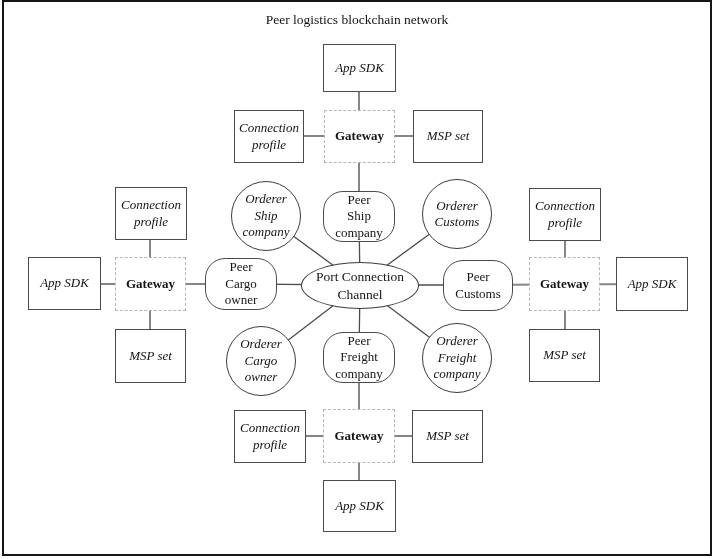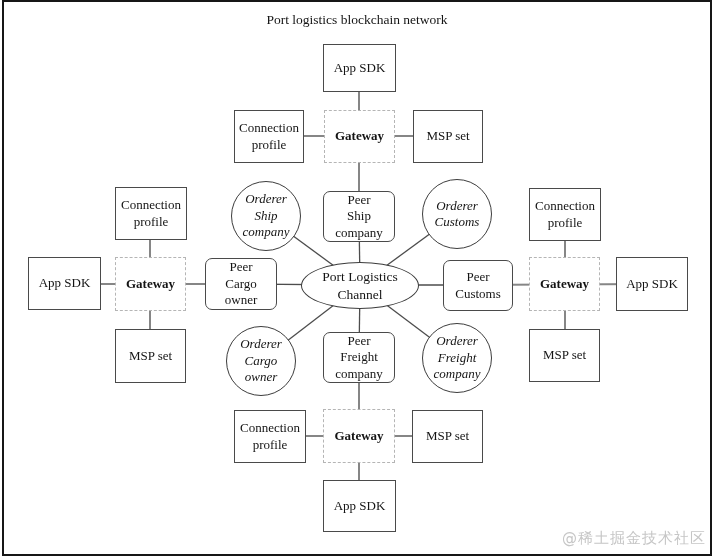--- a/index.html
+++ b/index.html
@@ -16,23 +16,23 @@
     text-align:center; font-size:13.5px; color:#141414;
   }
   svg.wires { position:absolute; left:0; top:0; pointer-events:none; }
   .node {
     position:absolute; box-sizing:border-box;
     display:flex; align-items:center; justify-content:center;
     text-align:center; white-space:pre-line;
     font-size:13px; line-height:1.27; color:#141414;
     background:#ffffff; z-index:2;
   }
-  .solid   { border:1.5px solid #4a4a4a; }
+  .solid   { border:1.5px solid #4a4a4a;font-style:italic; }
   .dashed  { border:1px dashed #b5b5b5;font-weight:bold; }
-  .rounded { border:1.5px solid #4a4a4a; border-radius:7px; }
+  .rounded { border:1.5px solid #4a4a4a; border-radius:20px; }
   .circle  { border:1.3px solid #3d3d3d; border-radius:50%;font-style:italic; }
   .ellipse { border:1.3px solid #3d3d3d; border-radius:50%; font-size:13.5px; }
 
   
   .n-appsdk-top    { left:323px; top:44px;  width:73px; height:48px; }
   .n-conn-top      { left:234px; top:110px; width:70px; height:53px; }
   .n-gw-top        { left:324px; top:110px; width:71px; height:53px; }
   .n-msp-top       { left:413px; top:110px; width:70px; height:53px; }
   .n-peer-ship     { left:323px; top:191px; width:72px; height:51px; }
 
@@ -94,21 +94,21 @@
       <line x1="360" y1="285" x2="241" y2="284"></line>
       <line x1="360" y1="285" x2="478" y2="285"></line>
       <line x1="360" y1="285" x2="359" y2="357"></line>
       <line x1="360" y1="285" x2="266" y2="216"></line>
       <line x1="360" y1="285" x2="457" y2="214"></line>
       <line x1="360" y1="285" x2="261" y2="361"></line>
       <line x1="360" y1="285" x2="457" y2="358"></line>
     </g>
   </svg>
 
-  <div class="title">Port logistics blockchain network</div>
+  <div class="title">Peer logistics blockchain network</div>
 
   <div class="node solid n-appsdk-top">App SDK</div>
   <div class="node solid n-conn-top">Connection
 profile</div>
   <div class="node dashed n-gw-top">Gateway</div>
   <div class="node solid n-msp-top">MSP set</div>
   <div class="node rounded n-peer-ship">Peer
 Ship
 company</div>
 
@@ -143,19 +143,18 @@
 company</div>
   <div class="node circle n-orderer-customs">Orderer
 Customs</div>
   <div class="node circle n-orderer-cargo">Orderer
 Cargo
 owner</div>
   <div class="node circle n-orderer-freight">Orderer
 Freight
 company</div>
 
-  <div class="node ellipse n-center">Port Logistics
+  <div class="node ellipse n-center">Port Connection
 Channel</div>
 
-  <div class="watermark">@稀土掘金技术社区</div>
 
   <div class="frame"></div>
 </div>
 
 </body></html>

